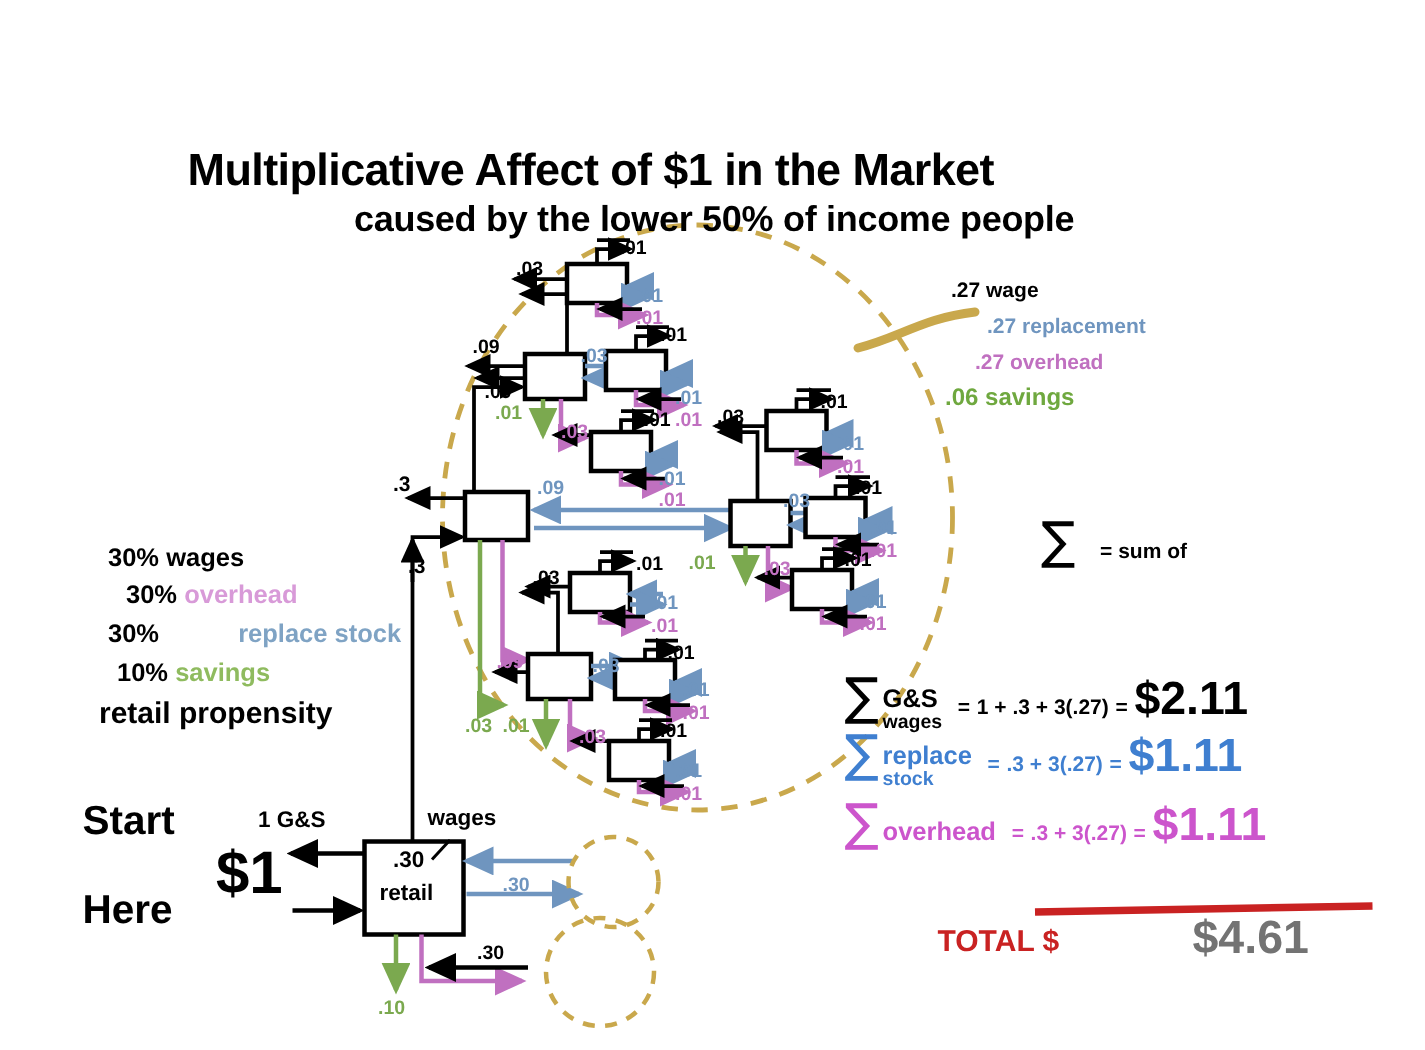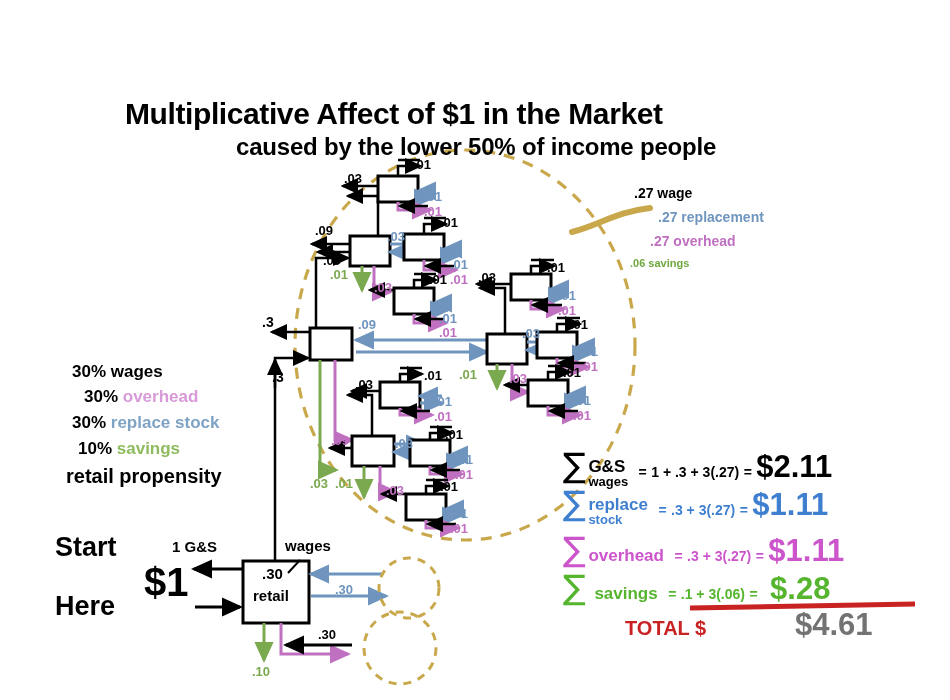--- a/index.html
+++ b/index.html
@@ -15,25 +15,25 @@
 
   .lbl-blk{color:#000000;font-size:13px;}
   .lbl-blu{color:#6f95bf;font-size:13px;}
   .lbl-mag{color:#c070c0;font-size:13px;}
   .lbl-grn{color:#7ba94f;font-size:13px;}
   .lbl-blk-l{color:#000000;font-size:14px;}
 
   .callout-blk{color:#000;font-size:14px;}
   .callout-blu{color:#6f95bf;font-size:14px;}
   .callout-mag{color:#c070c0;font-size:14px;}
-  .callout-grn{color:#6fa83f;font-size:11px;}
+  .callout-grn{color:#6fa83f;font-size:16px;}
 
   .leg{font-size:17px;color:#000;}
   .leg-mag{color:#d89ad8;}
-  .leg-blu{color:#7fa3c4;}
+  .leg-blu{color:#7fa3c4;margin-left:48px;}
   .leg-grn{color:#8fbb5f;}
   .leg-unity{font-size:20px;color:#000;}
 
   .sumof{font-size:14px;color:#000;}
   .sigma{font-size:34px;color:#000;font-weight:normal;font-family:"DejaVu Sans",sans-serif;}
 
   .eqlab{font-size:17px;font-weight:bold;}
   .eqsub{font-size:13px;font-weight:bold;}
   .eqmid{font-size:14px;font-weight:bold;}
   .eqbig{font-size:31px;font-weight:bold;}
@@ -287,20 +287,24 @@
 <div class="txt leg" style="left:72px;top:414px;">
   <span>30%</span>
   <span class="leg-blu">replace stock</span>
 </div>
 <div class="txt leg" style="left:78px;top:440px;">
   <span>10%</span>
   <span class="leg-grn">savings</span>
 </div>
 <div class="txt leg-unity" style="left:66px;top:466px;">retail propensity</div>
 
+<div class="txt" style="left:694px;top:344px;">
+  <span class="sigma">∑</span>
+  <span class="sumof" style="margin-left:12px;">= sum of</span>
+</div>
 
 <div class="txt" style="left:563px;top:448px;">
   <span class="sigma c-blk">∑</span>
   <span style="display:inline-block;vertical-align:middle;margin-left:-2px;">
     <span class="eqlab c-blk" style="display:block;">G&amp;S</span>
     <span class="eqsub c-blk" style="display:block;">wages</span>
   </span>
   <span class="eqmid c-blk" style="margin-left:6px;">=</span>
   <span class="eqmid c-blk">1 + .3 + 3(.27)</span>
   <span class="eqmid c-blk">=</span>
@@ -321,28 +325,20 @@
 
 <div class="txt" style="left:563px;top:532px;">
   <span class="sigma c-mag">∑</span>
   <span class="eqlab c-mag" style="margin-left:-2px;">overhead</span>
   <span class="eqmid c-mag" style="margin-left:6px;">=</span>
   <span class="eqmid c-mag">.3 + 3(.27)</span>
   <span class="eqmid c-mag">=</span>
   <span class="eqbig c-mag">$1.11</span>
 </div>
 
-<div class="txt" style="left:563px;top:570px;">
-  <span class="sigma c-grn">∑</span>
-  <span class="eqlab c-grn" style="margin-left:4px;">savings</span>
-  <span class="eqmid c-grn" style="margin-left:6px;">=</span>
-  <span class="eqmid c-grn">.1 + 3(.06)</span>
-  <span class="eqmid c-grn">=</span>
-  <span class="eqbig c-grn" style="margin-left:8px;">$.28</span>
-</div>
 
 <div class="txt totlab" style="left:625px;top:618px;">TOTAL  $</div>
 <div class="txt totval" style="left:795px;top:609px;">$4.61</div>
 
 <div class="txt start" style="left:55px;top:534px;">Start</div>
 <div class="txt start" style="left:55px;top:593px;text-align:center;">Here</div>
 <div class="txt dollar1" style="left:144px;top:562px;">$1</div>
 <div class="txt gs" style="left:172px;top:539px;">1 G&amp;S</div>
 <div class="txt gs" style="left:285px;top:538px;">wages</div>
 <div class="txt retail" style="left:262px;top:566px;">.30</div>

